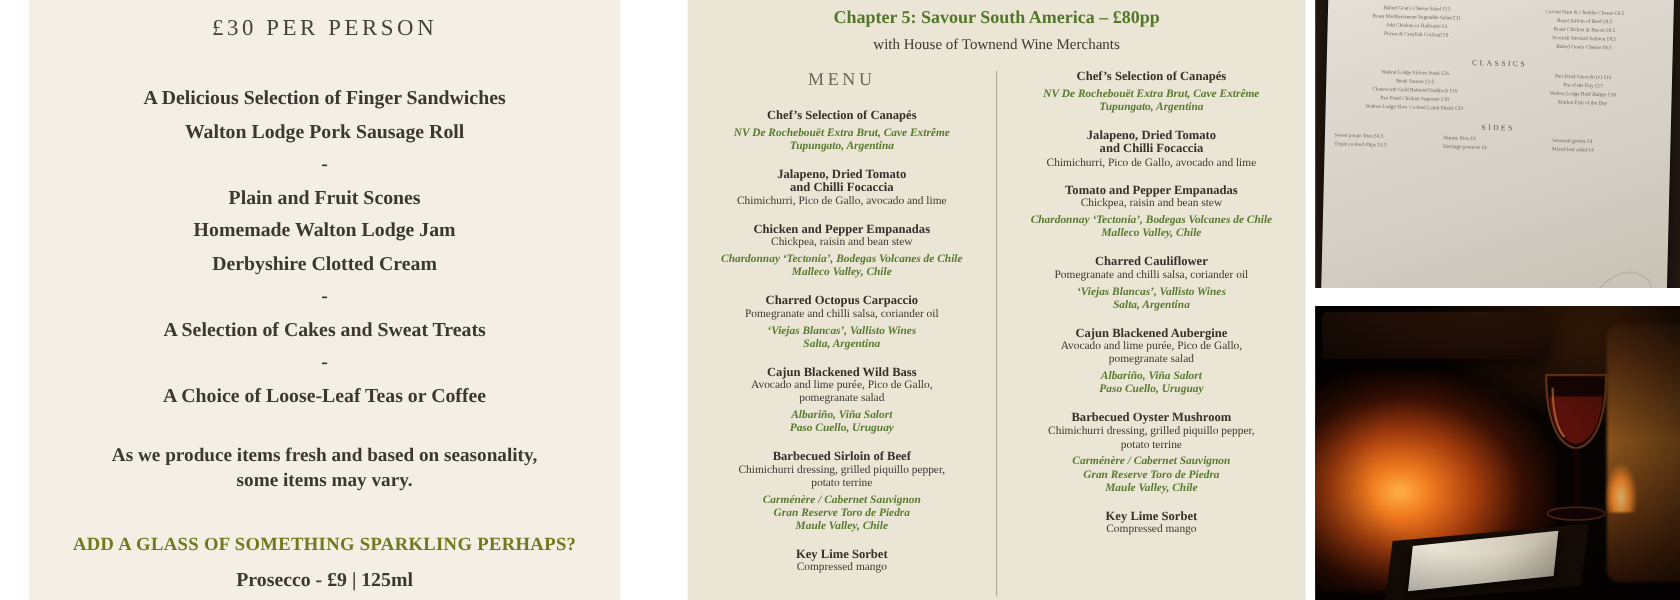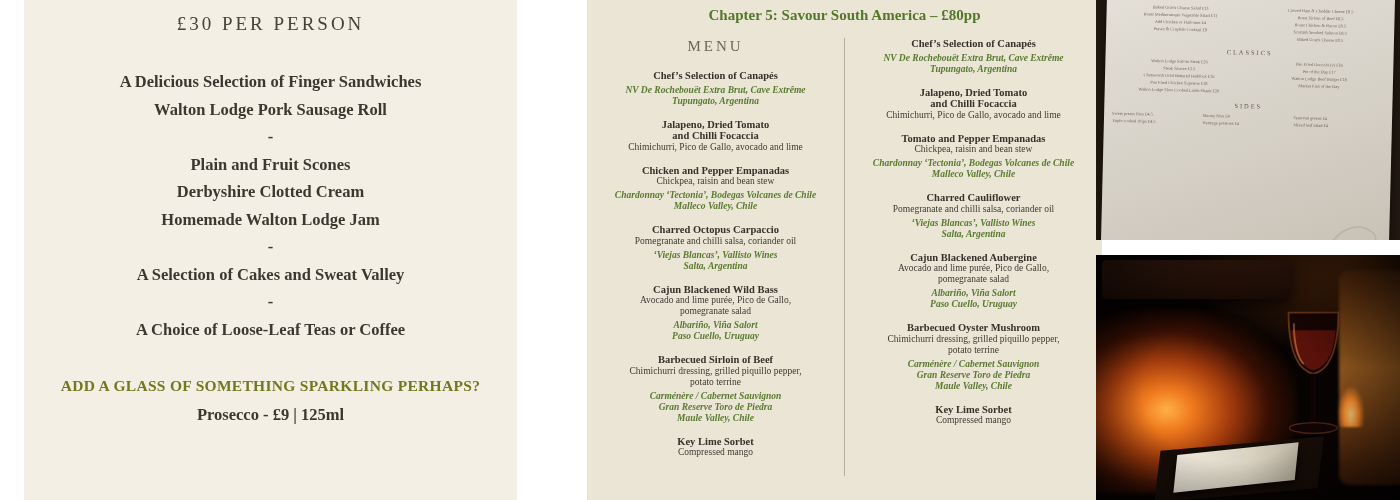--- a/index.html
+++ b/index.html
@@ -13,21 +13,21 @@
              letter-spacing:3px;color:#45423a;text-align:center;}
   .tea-lines{margin-top:33px;}
   .tea-line{font-weight:700;font-size:16.5px;line-height:27.5px;color:#3b3831;}
   .tea-line.dash{font-weight:700;}
   .tea-note{margin:26px 30px 0;font-weight:700;font-size:16px;line-height:21px;color:#3b3831;}
   .tea-sparkling{margin:34px 10px 0;font-weight:700;font-size:15.5px;
                  letter-spacing:.3px;color:#71791e;}
   .tea-prosecco{margin:10px 0 0;font-weight:700;font-size:16.5px;color:#3b3831;}
 
   
-  .mid-panel{position:absolute;left:587px;top:0;width:515px;height:500px;
+  .mid-panel{position:absolute;left:573px;top:0;width:515px;height:500px;
              background:#ebe5d6;text-align:center;box-sizing:border-box;}
   .chapter-title{margin:0;padding-top:7px;font-size:15px;font-weight:700;color:#53772a;}
   .chapter-sub{margin:6px 0 0;font-size:12.5px;color:#3c3931;}
   .columns{display:flex;margin-top:14px;height:calc(100% - 62px);}
   .col{flex:1;padding:0 3px;box-sizing:border-box;}
   .col-header{margin:0 0 15px;font-size:15px;font-weight:400;letter-spacing:3px;color:#6b6659;}
   .col-divider{width:1px;background:#b5ad9b;}
   .course{margin-bottom:12px;}
   .line-name{font-weight:700;font-size:10.5px;line-height:11.5px;color:#34312a;}
   .line-desc{font-size:9.5px;line-height:11px;color:#3c3931;text-align:center;}
@@ -83,33 +83,38 @@
 
 <div class="page">
 
   <section class="left-panel">
     <h2 class="tea-title">£30 PER PERSON</h2>
     <div class="tea-lines" id="tea-lines">
         <div class="tea-line">A Delicious Selection of Finger Sandwiches</div>
         <div class="tea-line">Walton Lodge Pork Sausage Roll</div>
         <div class="tea-line dash">-</div>
         <div class="tea-line">Plain and Fruit Scones</div>
+        <div class="tea-line">Homemade Walton Lodge Jam</div>
         <div class="tea-line">Derbyshire Clotted Cream</div>
-        <div class="tea-line">Homemade Walton Lodge Jam</div>
         <div class="tea-line dash">-</div>
-        <div class="tea-line">A Selection of Cakes and Sweat Valley</div>
+        <div class="tea-line">A Selection of Cakes and Sweat Treats</div>
         <div class="tea-line dash">-</div>
         <div class="tea-line">A Choice of Loose-Leaf Teas or Coffee</div>
       </div>
+    <p class="tea-note">
+      <span>As we produce items fresh and based on seasonality,</span><br>
+      <span>some items may vary.</span>
+    </p>
     <h3 class="tea-sparkling">ADD A GLASS OF SOMETHING SPARKLING PERHAPS?</h3>
     <p class="tea-prosecco">Prosecco - £9 | 125ml</p>
   </section>
 
   <section class="mid-panel">
     <h2 class="chapter-title">Chapter 5: Savour South America – £80pp</h2>
+    <p class="chapter-sub">with House of Townend Wine Merchants</p>
     <div class="columns">
       <div class="col">
         <h3 class="col-header">MENU</h3>
         <div class="courses">
             <div class="course">
               <div class="line-name">Chef’s Selection of Canapés</div>
               <div class="line-wine">NV De Rochebouët Extra Brut, Cave Extrême</div>
               <div class="line-wine">Tupungato, Argentina</div>
             </div>
             <div class="course">

